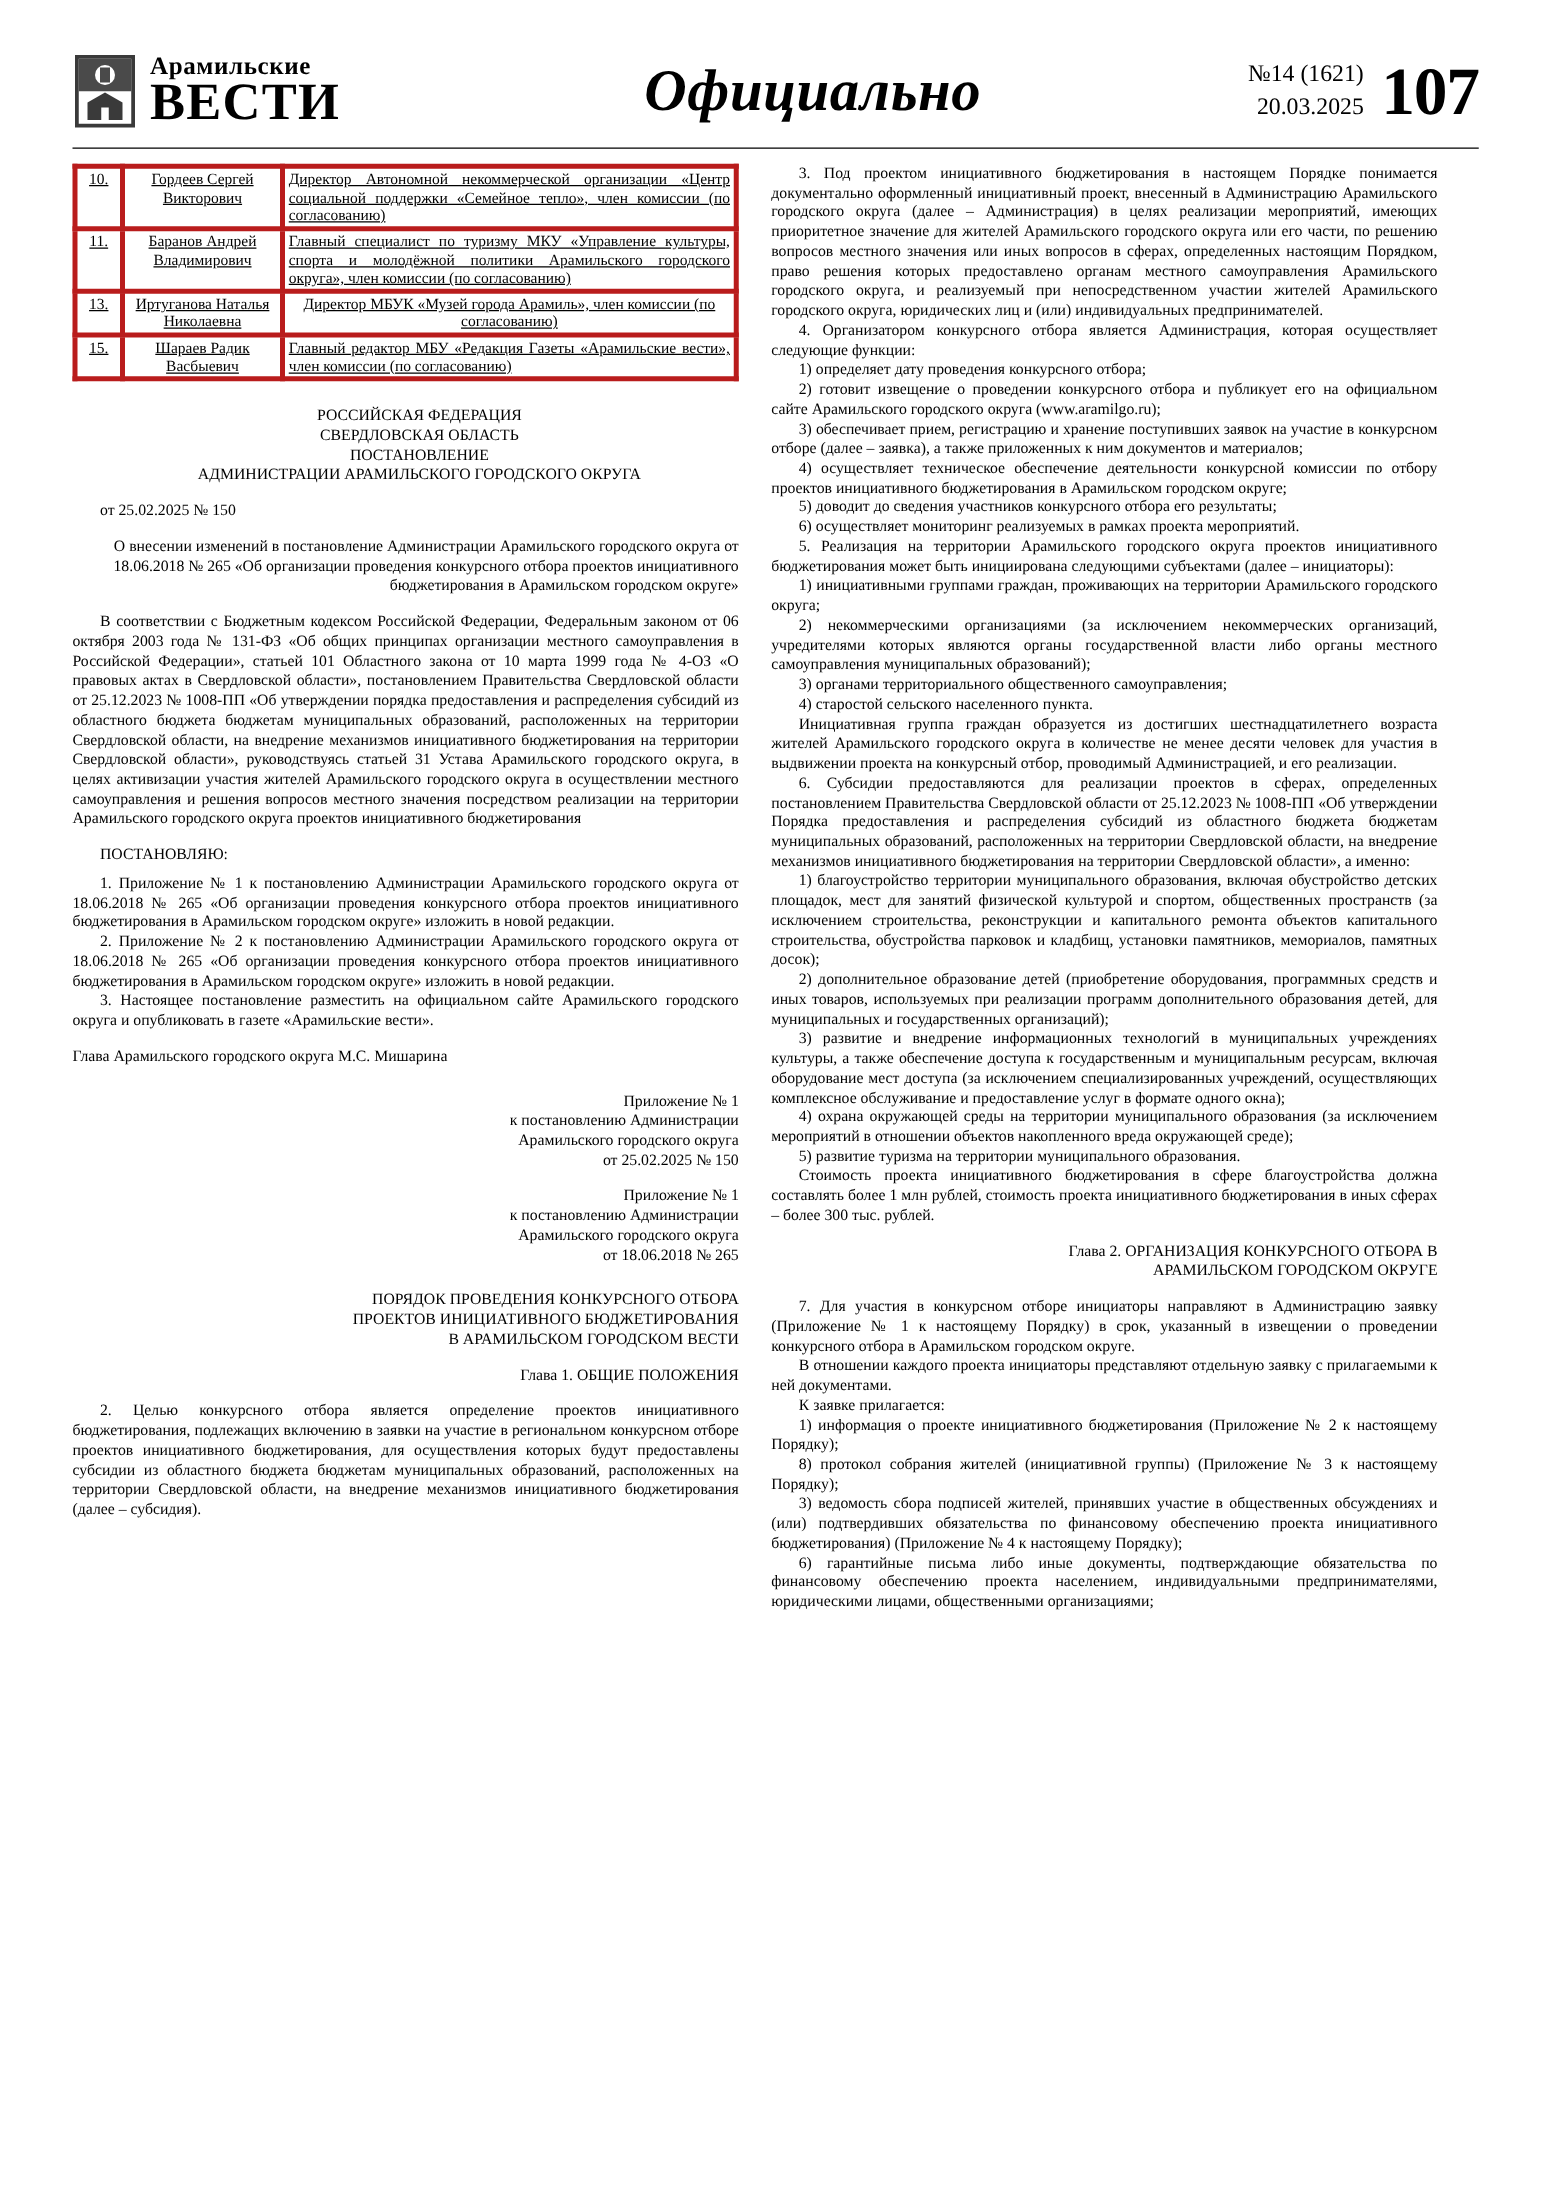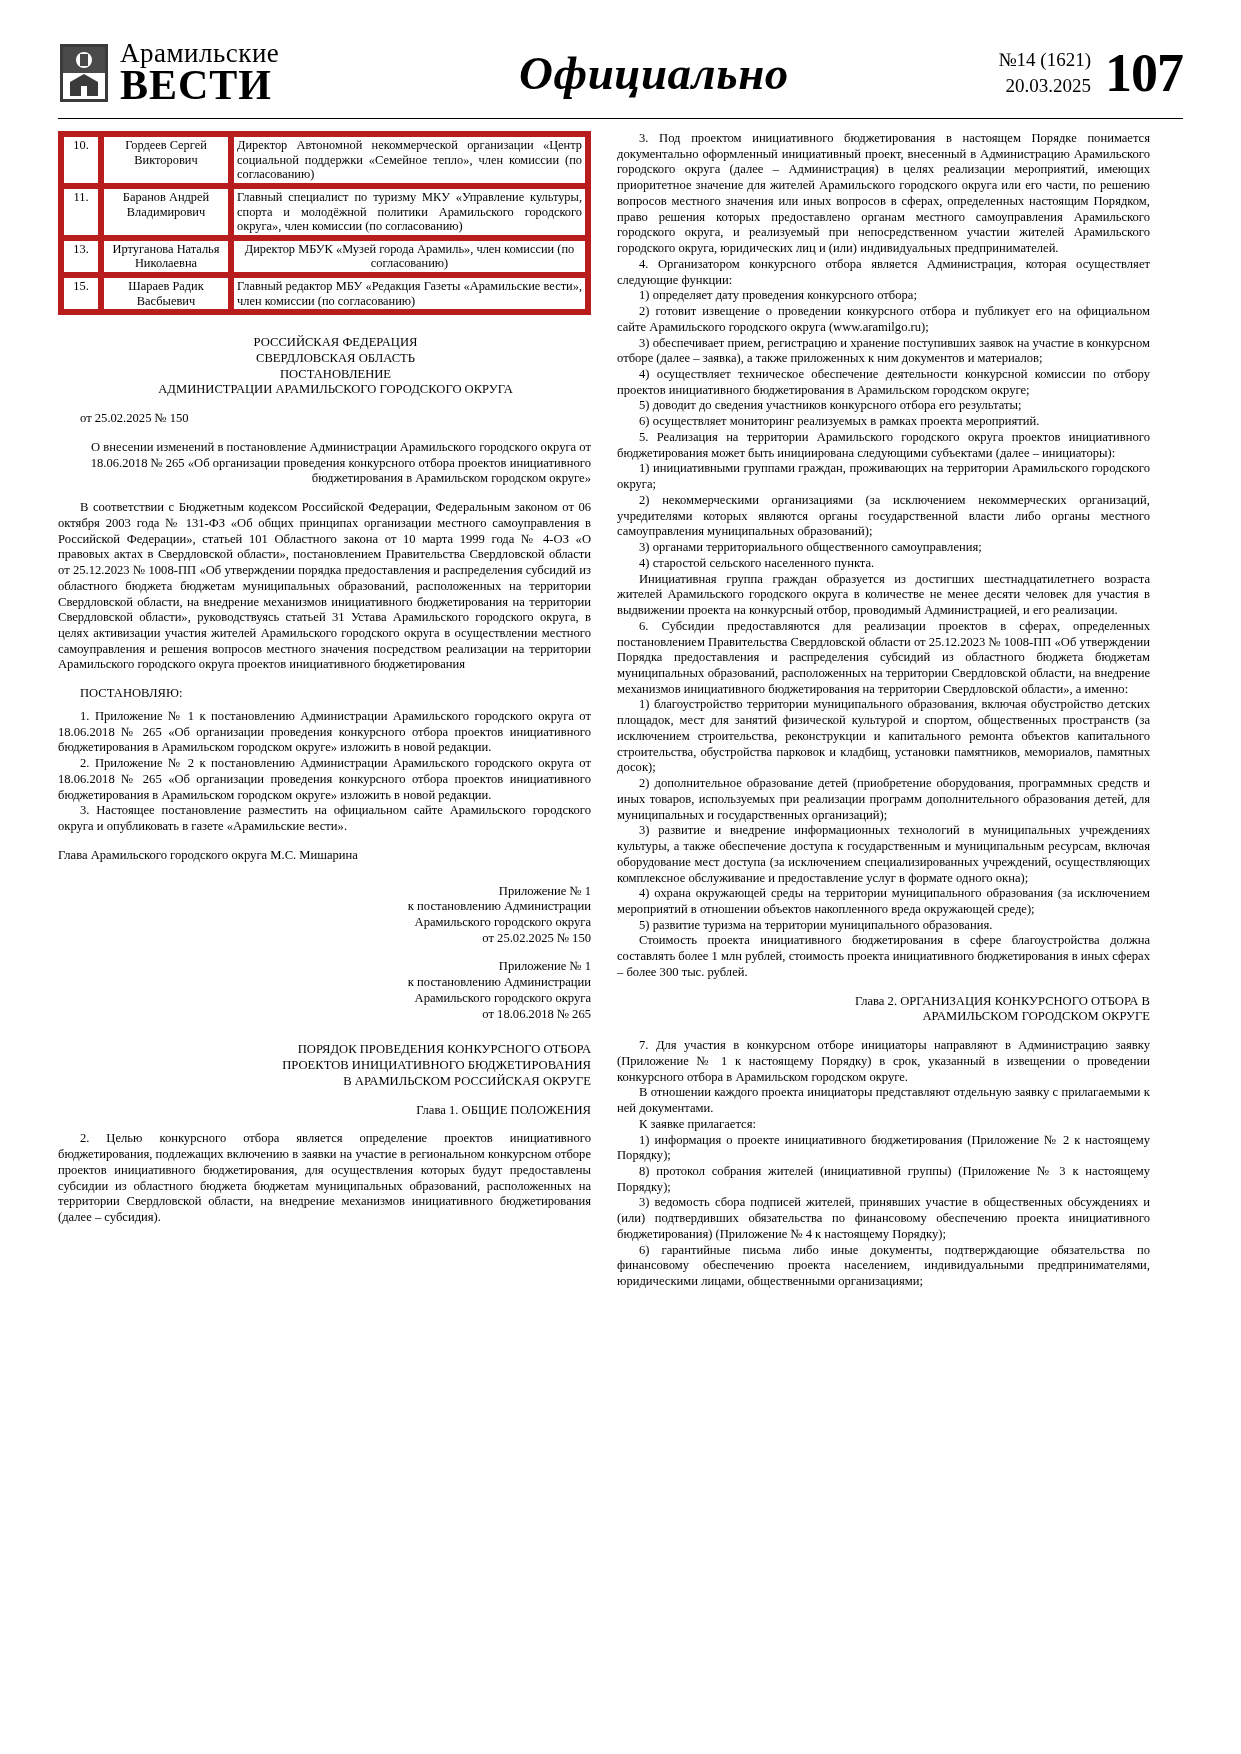--- a/index.html
+++ b/index.html
@@ -39,23 +39,23 @@
     width: 52px;
     height: 62px;
     margin-right: 10px;
     flex: 0 0 auto;
   }
   .logo-text {
     font-family: "Liberation Serif", serif;
     line-height: 0.92;
   }
   .logo-text .l1 {
-    font-size: 27px;
+    font-size: 20px;
     letter-spacing: 0.5px;
-    font-weight: normal;
+    font-weight: bold;
     display: block;
   }
   .logo-text .l2 {
     font-size: 42px;
     font-weight: bold;
     display: block;
     letter-spacing: 1px;
   }
   .official-title {
     flex: 1 1 auto;
@@ -110,23 +110,24 @@
   .gap-lg { height: 20px; }
 
   
   table.members {
     border-collapse: collapse;
     width: 100%;
     font-size: 12.4px;
     line-height: 1.18;
   }
   table.members td {
-    border: 6px solid #b91c1c;
+    border: 4px solid #b91c1c;
     padding: 1px 3px;
     vertical-align: top;
+    text-decoration: underline;
   }
   td.num { width: 28px; text-align: center; }
   td.name { width: 118px; text-align: center; }
   td.role { text-align: justify; }
   td.role.center { text-align: center; }
 
   .hdr-center {
     text-align: center;
     text-indent: 0;
     line-height: 1.25;
@@ -221,21 +222,21 @@
 
       <div class="gap-md"></div>
       <p class="right">Приложение № 1</p>
       <p class="right">к постановлению Администрации</p>
       <p class="right">Арамильского городского округа</p>
       <p class="right">от 18.06.2018 № 265</p>
 
       <div class="gap-lg"></div>
       <p class="center">ПОРЯДОК ПРОВЕДЕНИЯ КОНКУРСНОГО ОТБОРА</p>
       <p class="center">ПРОЕКТОВ ИНИЦИАТИВНОГО БЮДЖЕТИРОВАНИЯ</p>
-      <p class="center">В АРАМИЛЬСКОМ РОССИЙСКАЯ ОКРУГЕ</p>
+      <p class="center">В АРАМИЛЬСКОМ ГОРОДСКОМ ВЕСТИ</p>
 
       <div class="gap-md"></div>
       <p class="center">Глава 1. ОБЩИЕ ПОЛОЖЕНИЯ</p>
       <div class="gap-md"></div>
       <p>2. Целью конкурсного отбора является определение проектов инициативного бюджетирования, подлежащих включению в заявки на участие в региональном конкурсном отборе проектов инициативного бюджетирования, для осуществления которых будут предоставлены субсидии из областного бюджета бюджетам муниципальных образований, расположенных на территории Свердловской области, на внедрение механизмов инициативного бюджетирования (далее – субсидия).</p>
     </div>
 
     <div class="col">
       <p>3. Под проектом инициативного бюджетирования в настоящем Порядке понимается документально оформленный инициативный проект, внесенный в Администрацию Арамильского городского округа (далее – Администрация) в целях реализации мероприятий, имеющих приоритетное значение для жителей Арамильского городского округа или его части, по решению вопросов местного значения или иных вопросов в сферах, определенных настоящим Порядком, право решения которых предоставлено органам местного самоуправления Арамильского городского округа, и реализуемый при непосредственном участии жителей Арамильского городского округа, юридических лиц и (или) индивидуальных предпринимателей.</p>
       <p>4. Организатором конкурсного отбора является Администрация, которая осуществляет следующие функции:</p>

